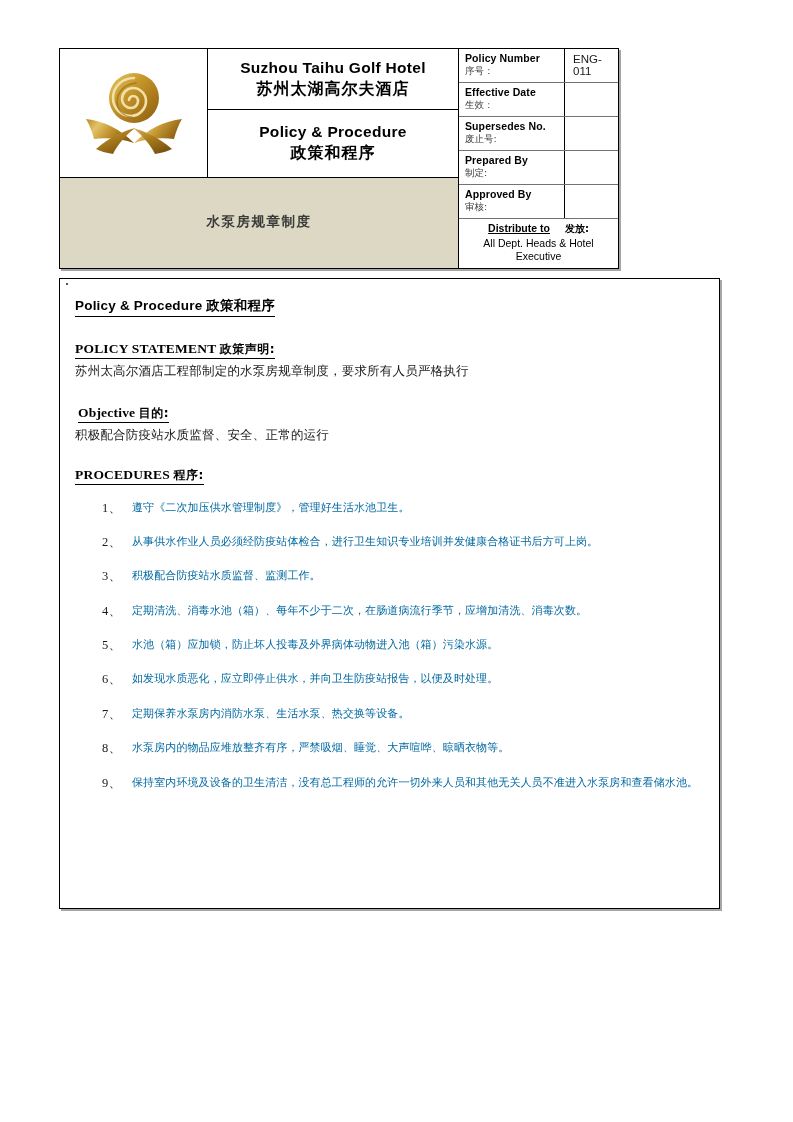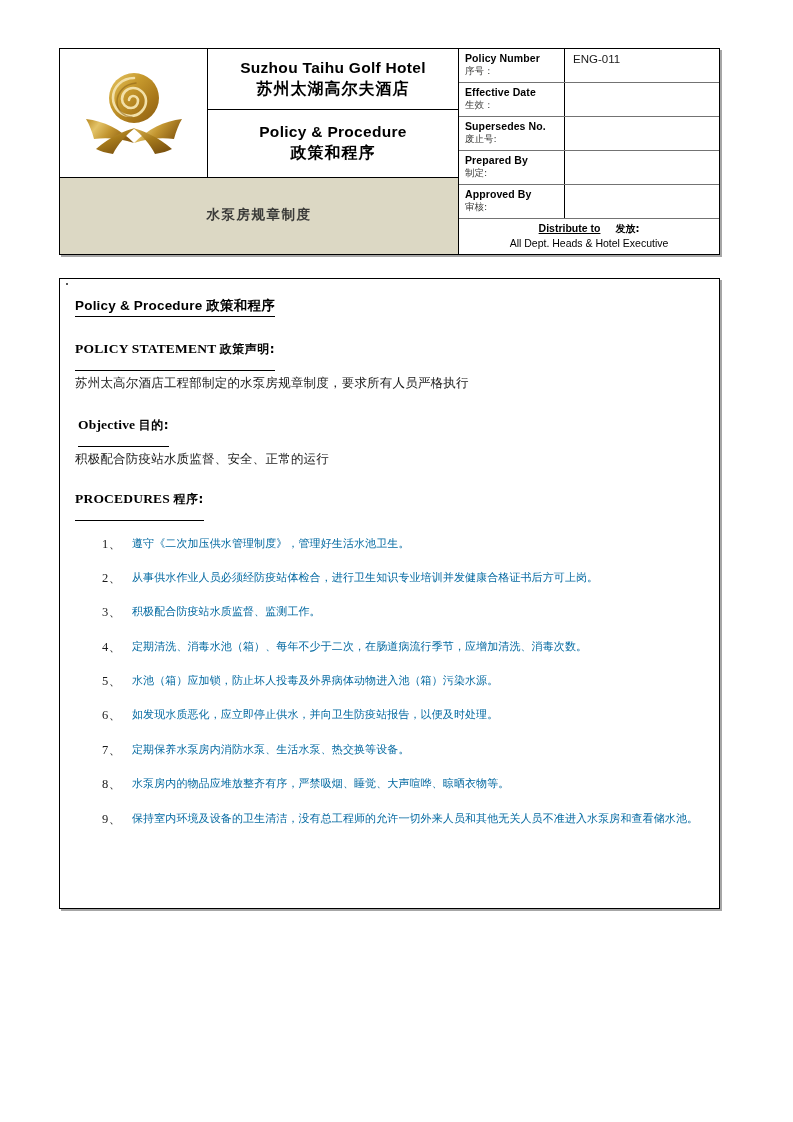--- a/index.html
+++ b/index.html
@@ -13,21 +13,21 @@
     position: relative;
     font-family: "Liberation Sans", sans-serif;
     -webkit-font-smoothing: antialiased;
   }
 
   
   .header-box {
     position: absolute;
     left: 59px;
     top: 48px;
-    width: 661px;
+    width: 560px;
     border: 1px solid #000;
     box-shadow: 2px 2px 0 0 #a6a6a6;
     background: #fff;
     box-sizing: border-box;
   }
   .hdr-top {
     display: flex;
     align-items: stretch;
   }
   .hdr-left {
@@ -229,21 +229,21 @@
   }
   .sect.tight { margin-top: 20px; }
 
   .h-sub {
     font-family: "Liberation Serif", serif;
     font-weight: bold;
     font-size: 13.5px;
     color: #000;
     display: inline-block;
     border-bottom: 1px solid #000;
-    padding-bottom: 12px;
+    padding-bottom: 0px;
     letter-spacing: 0.2px;
   }
   .h-sub .cn {
     font-family: "DejaVu Sans", sans-serif;
     font-weight: bold;
     font-size: 12px;
     letter-spacing: 0.5px;
   }
   .h-sub.indented { margin-left: 3px; }
 

